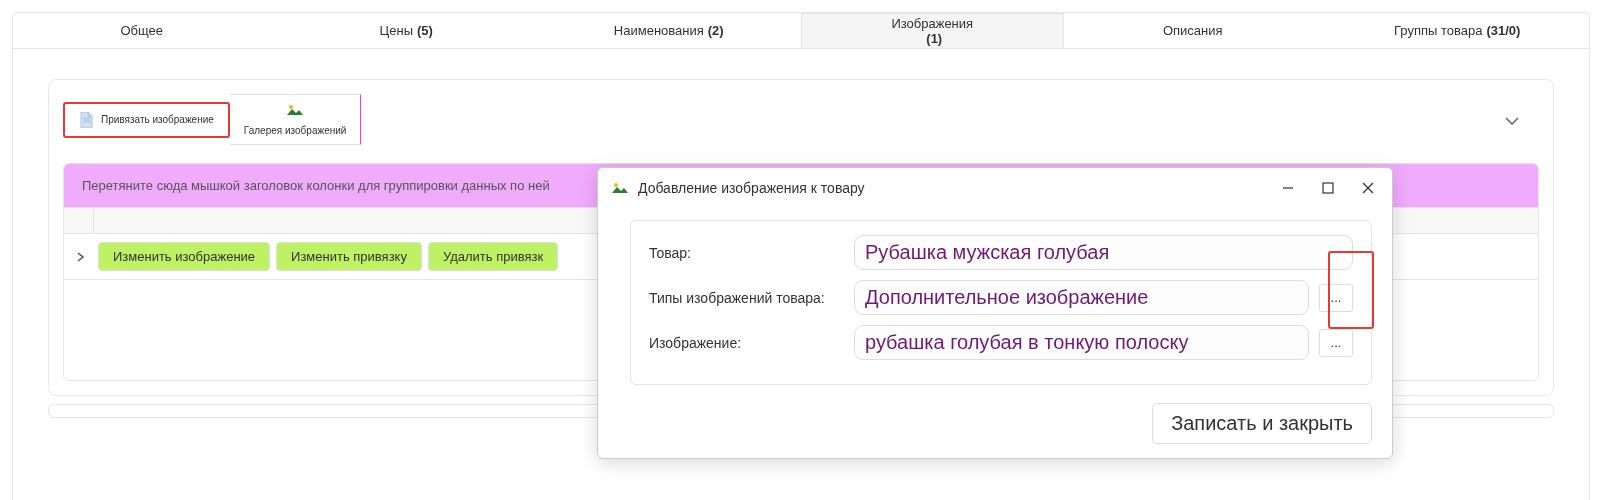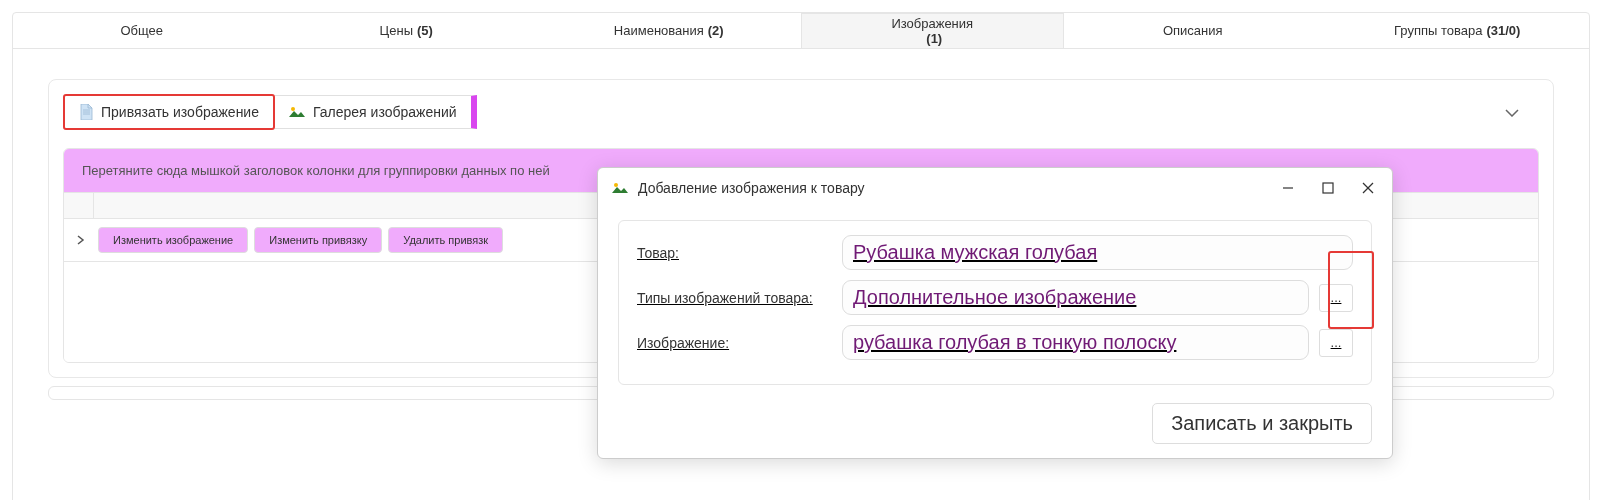--- a/index.html
+++ b/index.html
@@ -11,49 +11,49 @@
     .tab { flex: 1; display: flex; align-items: center; justify-content: center; font-size: 13px; color: #333; cursor: pointer; border-right: 1px solid transparent; }
     .tab.active { background: #f5f5f5; border-left: 1px solid #e5e5e5; border-right: 1px solid #e5e5e5; border-top: 1px solid #e5e5e5; position: relative; flex-direction: column; }
     .tab .count { font-weight: 600; margin-left: 4px; }
     
     .content-area { padding: 30px 35px; position: relative; }
     
     .inner-card { background: #fff; border: 1px solid #e8e8e8; border-radius: 8px; padding: 14px; }
     
     .toolbar-row { display: flex; align-items: center; margin-bottom: 18px; }
     .toolbar-btn-group { display: flex; align-items: center; }
-    .toolbar-btn { display: flex; align-items: center; gap: 8px; padding: 8px 14px; font-size: 14px; background: #fff; border: 1px solid #e0e0e0; cursor: pointer; color: #333; }
+    .toolbar-btn { display: flex; align-items: center; gap: 8px; padding: 8px 14px; font-size: 10px; background: #fff; border: 1px solid #e0e0e0; cursor: pointer; color: #333; }
     .toolbar-btn.highlighted { border: 2px solid #e53935; border-radius: 3px; }
-    .toolbar-btn:not(.highlighted) { border-left: none; border-right: 6px solid #d946ef; }
+    .toolbar-btn:not(.highlighted) { border-left: none; border-right: 1px solid #d946ef; flex-direction: column; }
     .toolbar-spacer { flex: 1; }
     .chevron-down { padding: 0 20px; color: #666; cursor: pointer; }
     
     .icon-doc { width: 14px; height: 16px; }
     .icon-gallery { width: 16px; height: 14px; }
     
     .grid-area { border: 1px solid #e5e5e5; border-radius: 6px; overflow: hidden; }
     .grid-group-hint { background: #f0abfc; padding: 14px 18px; font-size: 13px; color: #555; border-bottom: 1px solid #e5e5e5; }
     .grid-header-row { display: flex; background: #f8f8f8; border-bottom: 1px solid #e5e5e5; height: 26px; }
     .grid-header-cell { border-right: 1px solid #e5e5e5; width: 30px; }
     .grid-data-row { display: flex; align-items: center; gap: 6px; padding: 8px 6px; border-bottom: 1px solid #e5e5e5; }
     .expand-toggle { width: 22px; height: 22px; display: flex; align-items: center; justify-content: center; cursor: pointer; color: #555; font-size: 12px; }
-    .grid-action-btn { padding: 6px 14px; font-size: 11px; background: #f0abfc; border: 1px solid #ddd; border-radius: 4px; cursor: pointer; color: #333; }
+    .grid-action-btn { padding: 6px 14px; font-size: 13px; background: #bef264; border: 1px solid #ddd; border-radius: 4px; cursor: pointer; color: #333; }
     .grid-empty { height: 100px; background: #fff; }
     
     .bottom-panels { display: flex; gap: 12px; margin-top: 8px; }
     .bottom-left { flex: 1; border: 1px solid #e5e5e5; border-radius: 6px; height: 14px; }
     .bottom-right { width: 320px; border: 1px solid #e5e5e5; border-radius: 6px; height: 14px; }
     
     
     .dialog { position: absolute; left: 597px; top: 167px; width: 796px; background: #fff; border: 1px solid #ccc; border-radius: 6px; box-shadow: 0 4px 20px rgba(0,0,0,0.15); z-index: 100; }
     .dialog-titlebar { display: flex; align-items: center; padding: 10px 14px; gap: 10px; }
     .dialog-title { flex: 1; font-size: 14px; color: #333; }
     .dialog-controls { display: flex; gap: 20px; align-items: center; }
     .win-btn { width: 20px; height: 20px; display: flex; align-items: center; justify-content: center; cursor: pointer; color: #333; }
-    .dialog-body { padding: 12px 20px 8px 20px; text-decoration: underline; }
+    .dialog-body { padding: 12px 20px 8px 32px; }
     .form-panel { border: 1px solid #e5e5e5; border-radius: 6px; padding: 14px 18px; position: relative; }
     .form-row { display: flex; align-items: center; gap: 10px; margin-bottom: 10px; }
     .form-row:last-child { margin-bottom: 0; }
     .form-label { width: 195px; font-size: 14px; color: #333; }
     .form-input { flex: 1; padding: 5px 10px; font-size: 20px; border: 1px solid #ddd; border-radius: 9px; background: #fdfdfd; color: #701a75; }
     .form-browse { width: 34px; height: 28px; border: 1px solid #ddd; border-radius: 3px; background: #fff; cursor: pointer; font-size: 13px; display: flex; align-items: center; justify-content: center; color: #333; }
     .browse-highlight { position: absolute; right: -3px; top: 30px; width: 46px; height: 78px; border: 2px solid #e53935; border-radius: 3px; pointer-events: none; }
     .dialog-footer { display: flex; justify-content: flex-end; padding: 10px 20px 14px 20px; }
     .dialog-save-btn { padding: 8px 18px; font-size: 20px; background: #fff; border: 1px solid #ddd; border-radius: 5px; cursor: pointer; color: #333; }
   </style>

